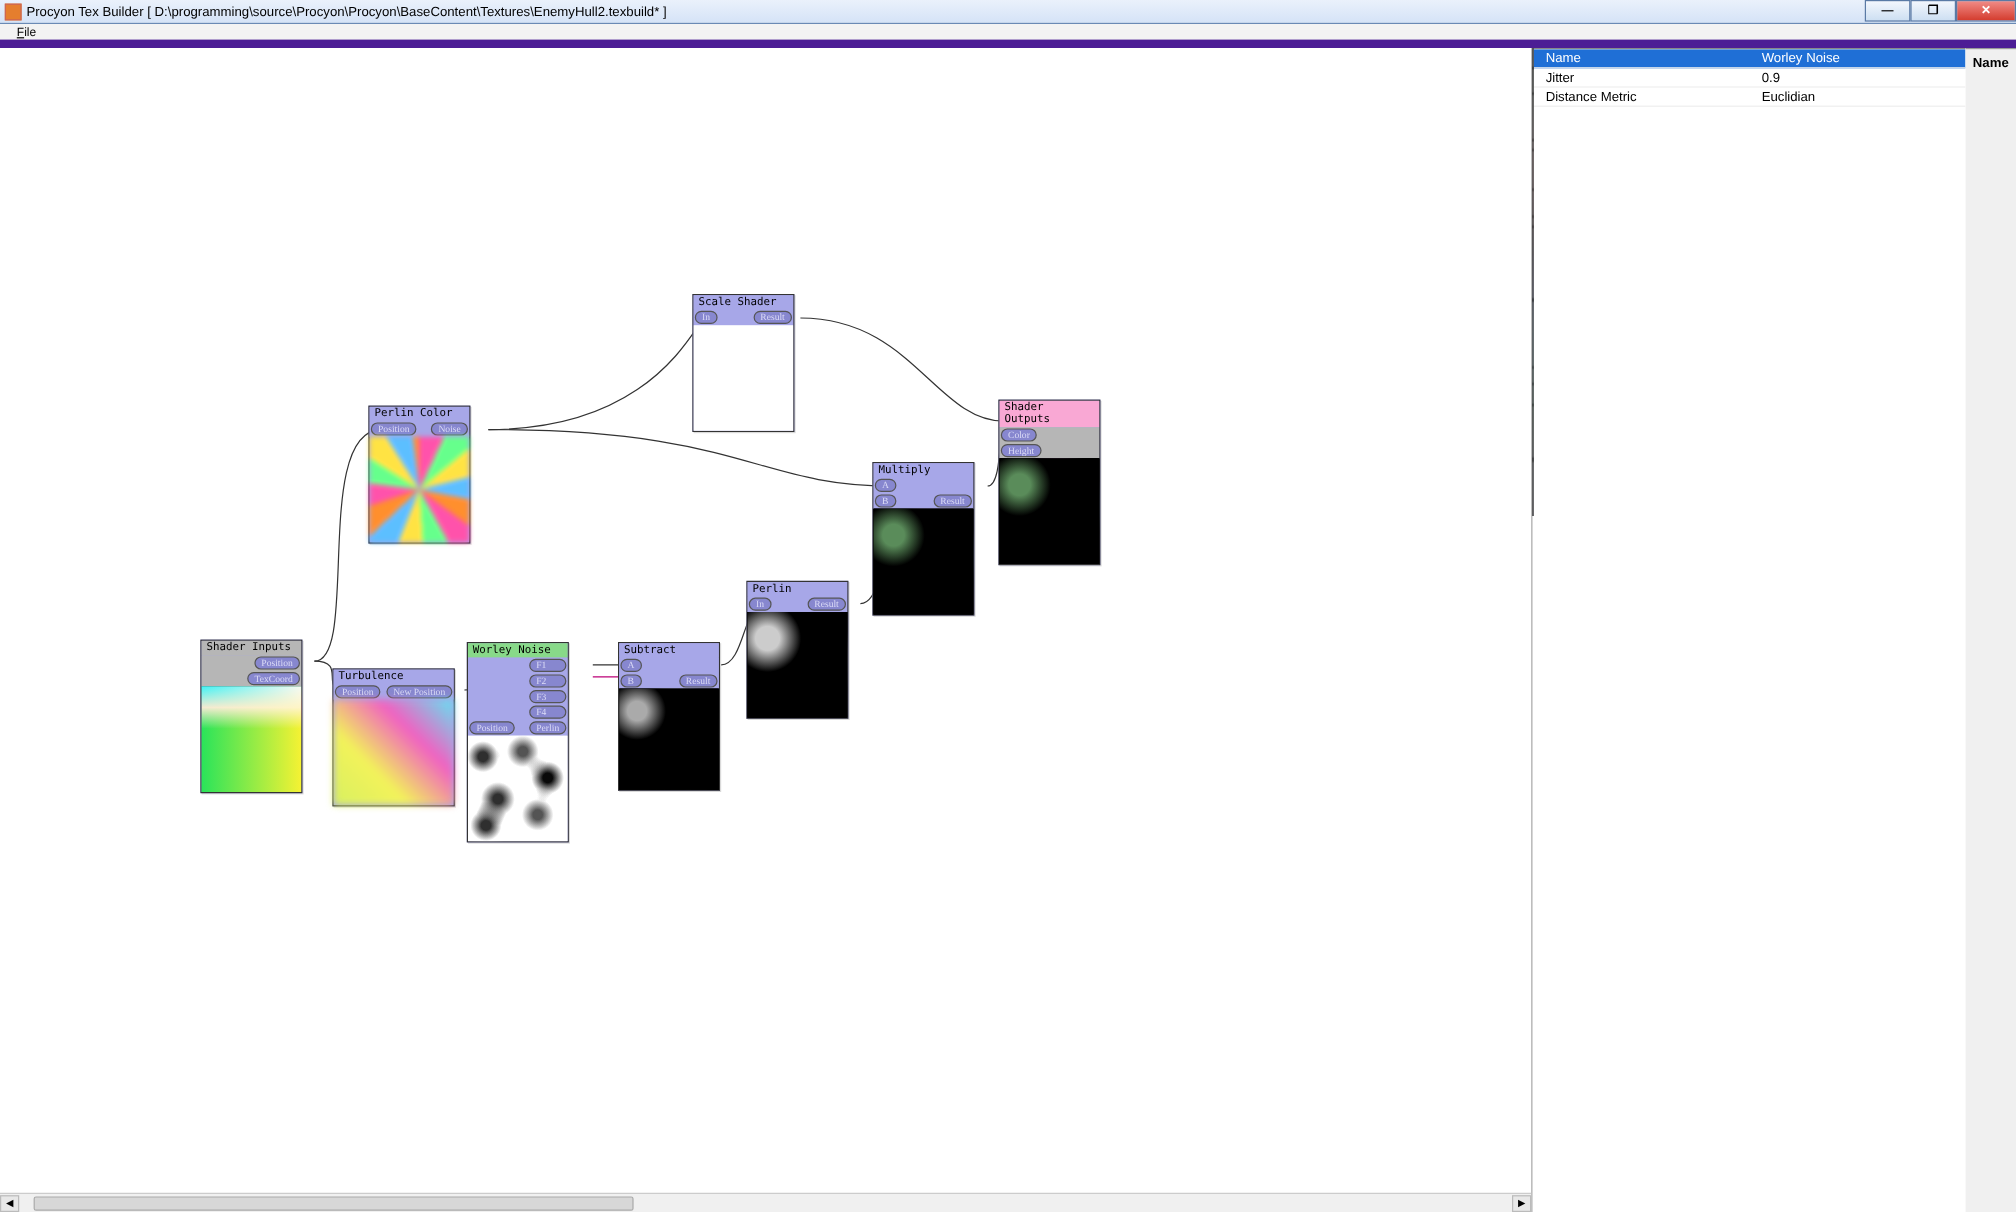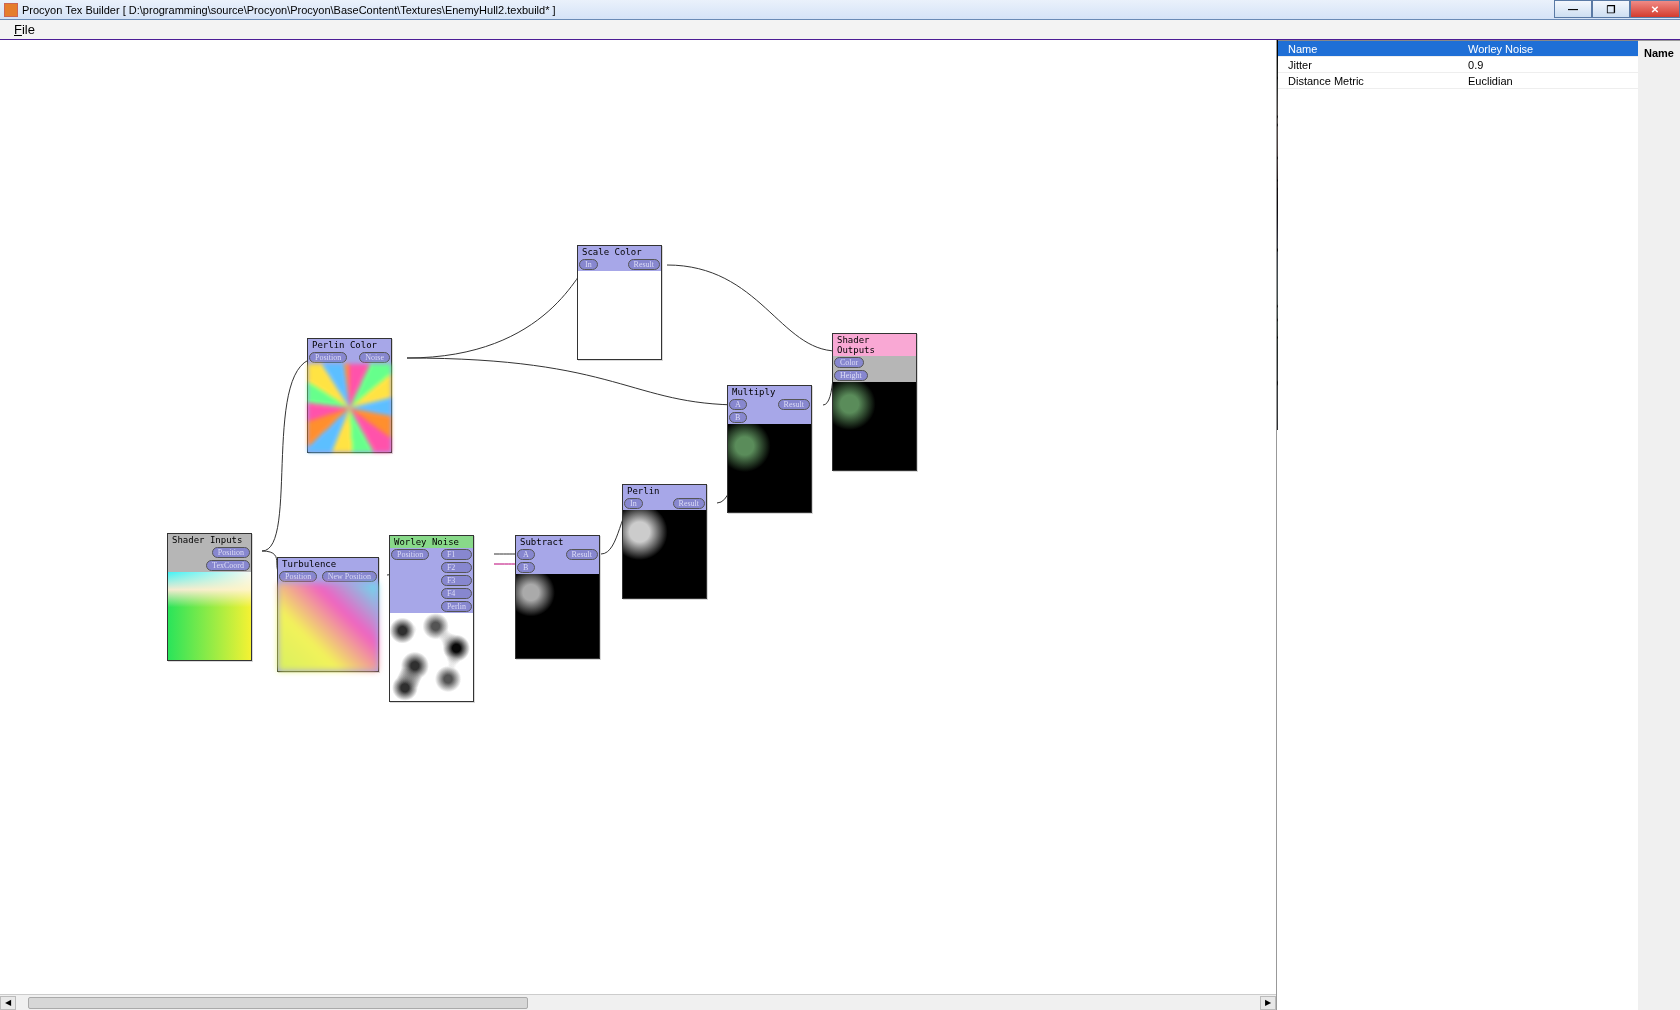--- a/index.html
+++ b/index.html
@@ -8,21 +8,21 @@
 
 .titlebar { height: 20px; background: linear-gradient(#eaf1fb,#d5e3f7); border-bottom: 1px solid #6a8ab5; display:flex; align-items:center; padding:0 4px; font-size: 11px; color:#000; }
 .titlebar .icon { width:14px;height:14px;background:#e57e2e;margin-right:4px;border:1px solid #c65; }
 .winbtns { position:absolute; top:0; right:0; display:flex; }
 .winbtn { width:38px; height:18px; border:1px solid #5a7aa5; display:flex;align-items:center;justify-content:center;font-size:10px;font-weight:bold; }
 .winmin { background:linear-gradient(#f3f7fd,#cddff2); }
 .winmax { background:linear-gradient(#f3f7fd,#cddff2); }
 .winclose{ background:linear-gradient(#f08b86,#d43c2e); color:#fff; width:50px; }
 
 
-.menubar { height:20px; background:#f3f3f3; border-bottom:1px solid #4c1d95; padding-left:8px; font-size:13px; display:flex; }
+.menubar { height:20px; background:#f3f3f3; border-bottom:7px solid #4c1d95; padding-left:8px; font-size:10px; display:flex; }
 .menubar .item { padding:2px 6px; }
 .menubar .item u { text-decoration: underline; }
 
 
 .main { display:flex; height: calc(100% - 40px); }
 .canvas { flex:1; background:#fff; position:relative; overflow:hidden; }
 .right { width:404px; display:flex; flex-direction:row; border-left:1px solid #999; }
 
 
 .hscroll { position:absolute;bottom:0;left:0;right:0;height:16px;background:#f0f0f0;border-top:1px solid #ccc;display:flex;align-items:center; }
@@ -56,21 +56,21 @@
 
 
 svg.wires { position:absolute; top:0; left:0; width:100%; height:100%; pointer-events:none; }
 
 
 .node { position:absolute; border:1px solid #333; background:#a7a7e8; font-size:9px; box-shadow:1px 1px 0 rgba(0,0,0,0.15); }
 .node .title { background:#a7a7e8; padding:1px 4px; font-size:9px; font-family:monospace; }
 .node.selected .title { background:#88d989; }
 .node.gray .title { background:#b6b6b6; }
 .node .portsrow { display:flex; background:#a7a7e8; }
-.node .portscol { display:flex; flex-direction:column; }
+.node .portscol { display:flex; flex-direction:column;justify-content:flex-end; }
 .node .port { background:#8787cf;color:#dcdcf7;border:1px solid #555;border-radius:6px;padding:0 5px;margin:1px;font-size:8px;font-family:Liberation Serif, serif;line-height:10px;height:11px;}
 .node .port.in { border-top-left-radius:6px;border-bottom-left-radius:6px; }
 .node .port.out{ border-top-right-radius:6px;border-bottom-right-radius:6px; }
 .node .pv { width:100%; display:block; }
 
 
 .pv-gradient { background: linear-gradient(to right,#2ae45a,#f5f233), linear-gradient(to bottom,#1a87f0 0%,#f139b8 20%, transparent 40%); background-blend-mode: screen;}
 .pv-colornoise { background: repeating-conic-gradient(#f05aa4 0 7%, #6af28a 0 14%, #f2d24d 0 21%, #62b4f5 0 28%, #f08c3b 0 35%); filter: blur(2px) contrast(1.2); }
 .pv-turb { background: linear-gradient(45deg,#d7f060,#f2f25a,#f062c1,#62e3f2); filter: blur(3px); }
 .pv-worley { background:#fff; background-image: radial-gradient(circle at 15% 20%,#555 4px,transparent 20px),radial-gradient(circle at 55% 15%,#666 4px,transparent 22px),radial-gradient(circle at 80% 40%,#444 4px,transparent 20px),radial-gradient(circle at 30% 60%,#555 4px,transparent 22px),radial-gradient(circle at 70% 75%,#666 4px,transparent 22px),radial-gradient(circle at 18% 85%,#555 4px,transparent 20px); filter:contrast(2) brightness(1.1) invert(0);}
@@ -178,21 +178,21 @@
     <div class="node" style="left:622px;top:444px;width:85px">
       <div class="title">Perlin</div>
       <div class="portsrow" style="justify-content:space-between">
         <div class="port in">In</div>
         <div class="port out">Result</div>
       </div>
       <div class="pv pv-scale" style="height:88px"></div>
     </div>
 
     <div class="node" style="left:577px;top:205px;width:85px">
-      <div class="title">Scale Color</div>
+      <div class="title">Scale Shader</div>
       <div class="portsrow" style="justify-content:space-between">
         <div class="port in">In</div>
         <div class="port out">Result</div>
       </div>
       <div class="pv pv-white" style="height:88px"></div>
     </div>
 
     <div class="node" style="left:727px;top:345px;width:85px">
       <div class="title">Multiply</div>
       <div class="portsrow">

